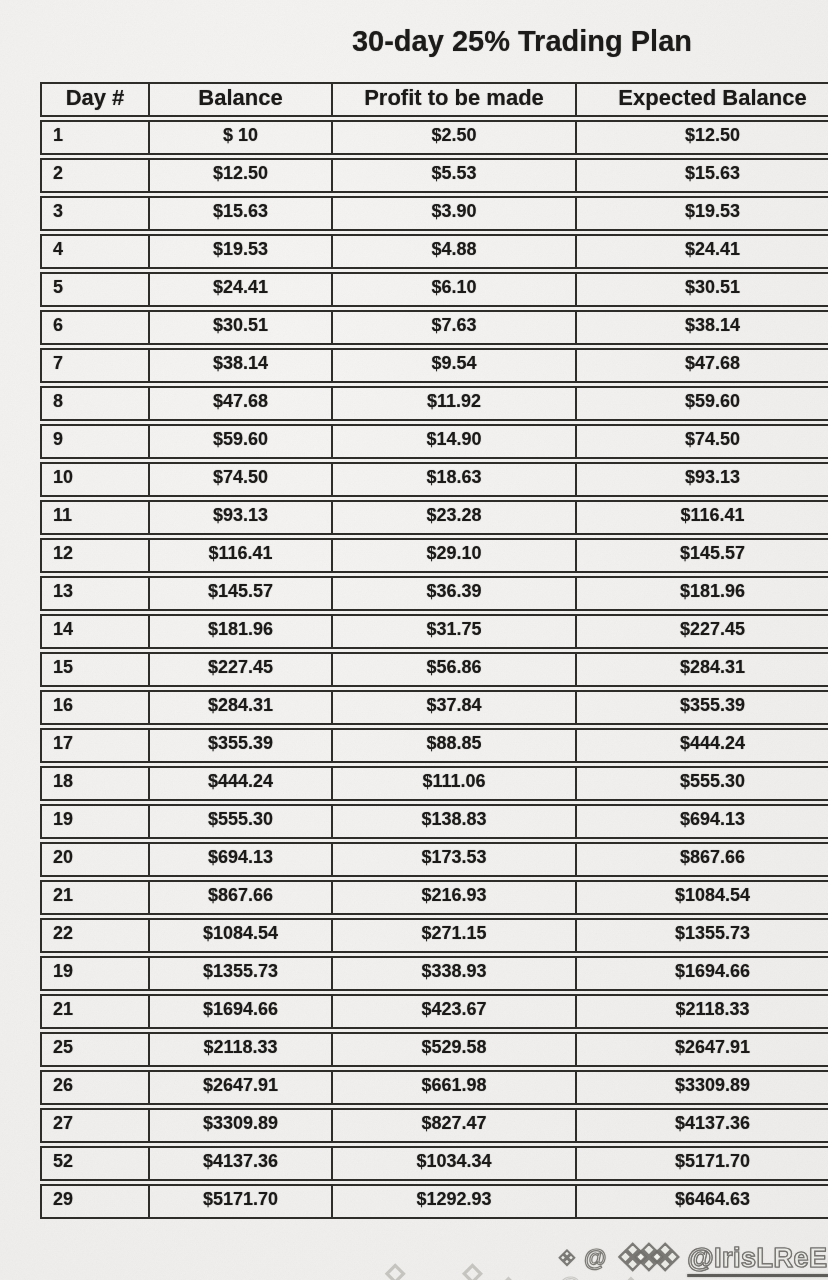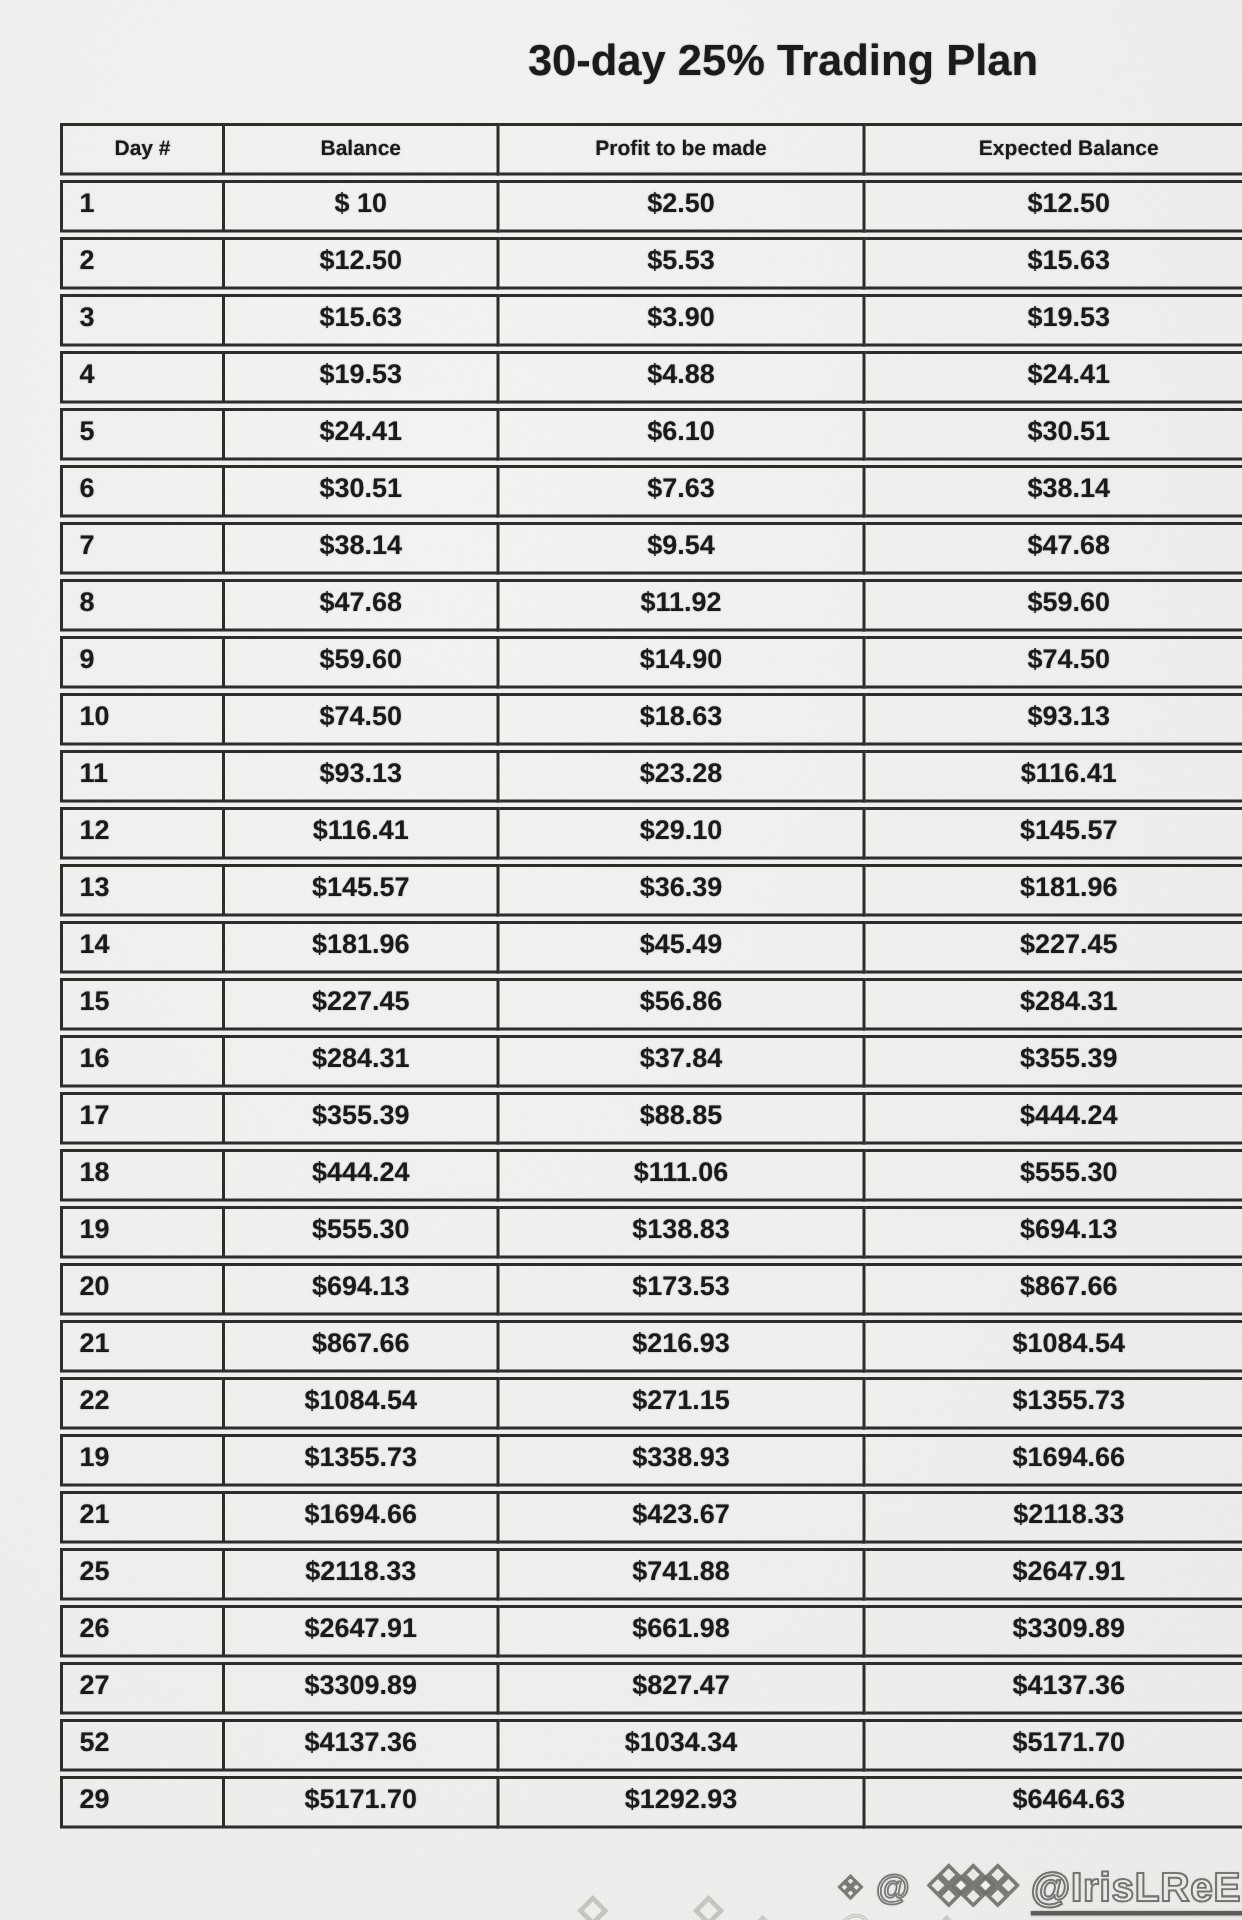--- a/index.html
+++ b/index.html
@@ -28,21 +28,21 @@
     border-bottom:2px solid var(--bd);
     border-right:2px solid var(--bd);
     font-weight:bold;color:var(--ink);
     vertical-align:middle;text-align:center;
     height:35px;overflow:hidden;white-space:nowrap;
     text-shadow:0 0 1px rgba(30,28,26,0.5);
   }
   table.plan th:first-child, table.plan td:first-child{
     border-left:2px solid var(--bd);
   }
-  table.plan th{font-size:14px;padding-bottom:4px;}
+  table.plan th{font-size:22px;padding-bottom:4px;}
   table.plan td{font-size:18px;padding-bottom:6px;}
   table.plan td.day{text-align:left;padding-left:11px;}
   
   .watermark{
     position:absolute;top:1233px;left:558px;width:300px;height:50px;
     display:flex;align-items:center;pointer-events:none;white-space:nowrap;
   }
   .wm{
     color:rgba(248,248,245,0.78);
     -webkit-text-stroke:1.2px rgba(112,110,106,0.9);
@@ -173,21 +173,21 @@
       </tr>
       <tr>
         <td class="day">13</td>
         <td>$145.57</td>
         <td>$36.39</td>
         <td>$181.96</td>
       </tr>
       <tr>
         <td class="day">14</td>
         <td>$181.96</td>
-        <td>$45.49</td>
+        <td>$31.75</td>
         <td>$227.45</td>
       </tr>
       <tr>
         <td class="day">15</td>
         <td>$227.45</td>
         <td>$56.86</td>
         <td>$284.31</td>
       </tr>
       <tr>
         <td class="day">16</td>
@@ -239,21 +239,21 @@
       </tr>
       <tr>
         <td class="day">21</td>
         <td>$1694.66</td>
         <td>$423.67</td>
         <td>$2118.33</td>
       </tr>
       <tr>
         <td class="day">25</td>
         <td>$2118.33</td>
-        <td>$741.88</td>
+        <td>$529.58</td>
         <td>$2647.91</td>
       </tr>
       <tr>
         <td class="day">26</td>
         <td>$2647.91</td>
         <td>$661.98</td>
         <td>$3309.89</td>
       </tr>
       <tr>
         <td class="day">27</td>

